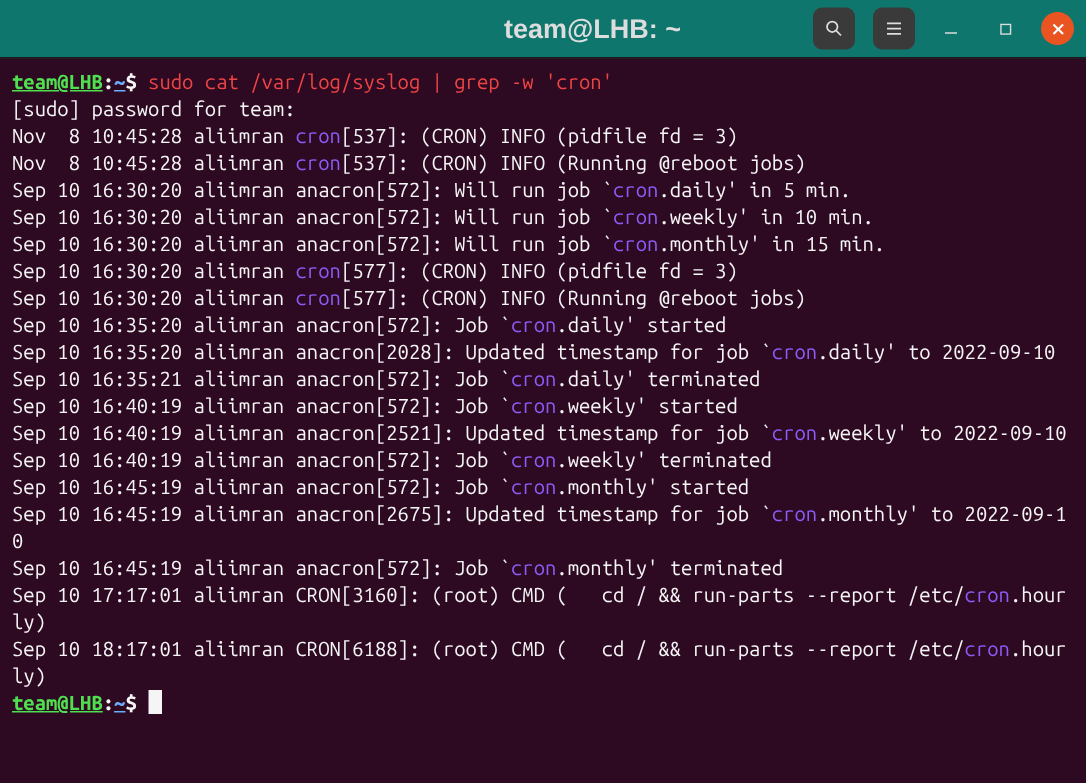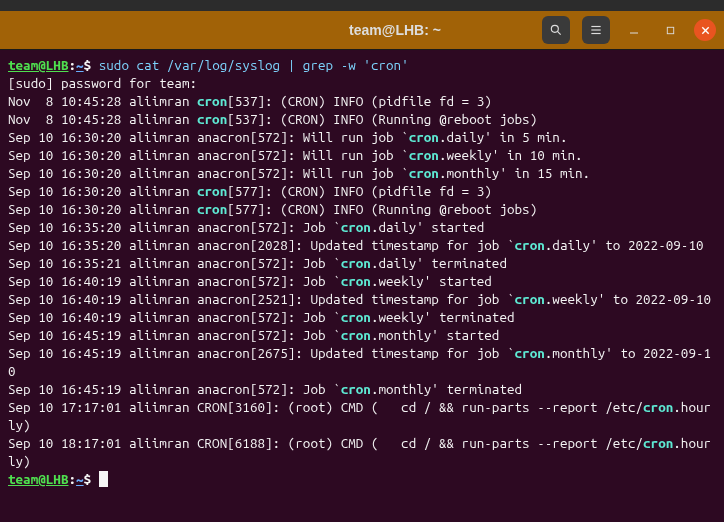--- a/index.html
+++ b/index.html
@@ -6,28 +6,27 @@
       margin: 0;
       padding: 0;
       font-family: sans-serif;
       background: #2c2c2c;
       width: 724px;
       height: 522px;
       overflow: hidden;
     }
     .titlebar {
       height: 38px;
-      background: #a16207;
+      background: #0f766e;
       display: flex;
       align-items: center;
       padding: 0 8px;
       color: #ddd;
-      font-size: 14px;
+      font-size: 18px;
       border-bottom: 1px solid #1a1a1a;
-      margin-top: 11px;
     }
     .titlebar .title {
       flex: 1;
       text-align: center;
       font-weight: 600;
     }
     .titlebar .controls {
       display: flex;
       gap: 12px;
       align-items: center;
@@ -62,22 +61,22 @@
       font-size: 13.5px;
       line-height: 18px;
       padding: 6px 8px;
       height: calc(522px - 38px);
       overflow: hidden;
       white-space: pre-wrap;
       word-break: break-all;
     }
     .prompt-user { color: #4fe04f; font-weight: bold; text-decoration: underline; }
     .prompt-sep { color: #f5f5f5; font-weight: bold; }
-    .cmd { color: #7dd3fc; }
-    .hl { color: #5eead4; font-weight: bold; }
+    .cmd { color: #ef4444; }
+    .hl { color: #8b5cf6; font-weight: normal; }
     .cursor {
       display: inline-block;
       width: 9px;
       height: 16px;
       background: #f5f5f5;
       vertical-align: text-bottom;
     }
     .line { display: block; white-space: pre-wrap; }
     svg { display: block; }
     .spacer { width: 240px; }

